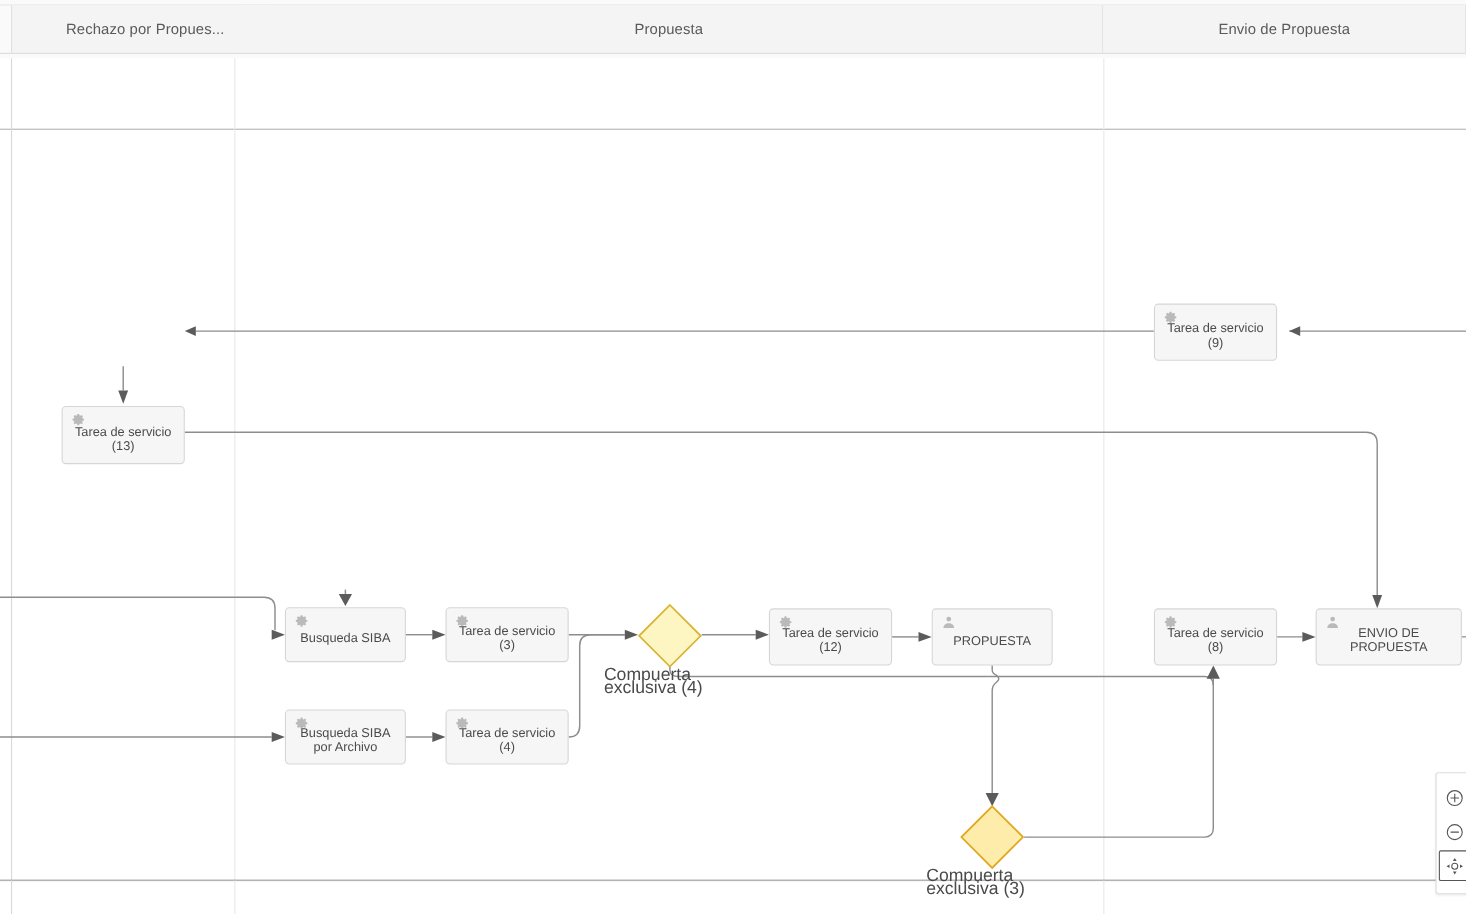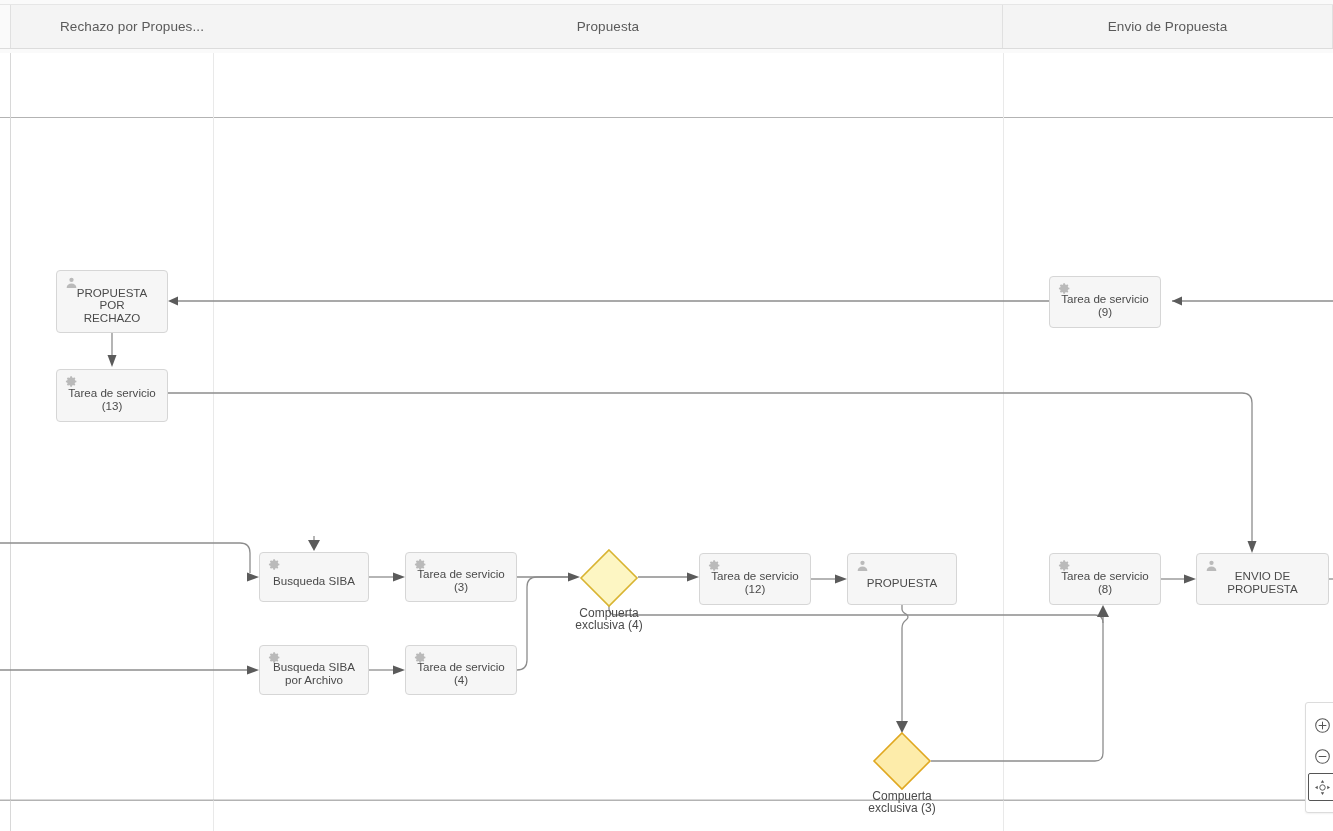--- a/index.html
+++ b/index.html
@@ -41,21 +41,21 @@
   }
   .task .lbl{display:block;white-space:pre-line;}
   .task .ico{position:absolute;left:8px;top:5px;width:13px;height:13px;opacity:.55;}
   .task .ico svg{display:block;width:13px;height:13px;fill:#8a8a8a;}
 
   
   .gw{position:absolute;}
   .gw svg{display:block;overflow:visible;}
   .gw .gwlabel{
     position:absolute;left:50%;transform:translateX(-50%);
-    white-space:pre-line;text-align:center;font-size:12px;line-height:11.8px;
+    white-space:pre-line;text-align:left;font-size:16px;line-height:11.8px;
     color:#4a4a4a;top:100%;margin-top:1px;width:120px;
   }
 
   
   #flows{position:absolute;left:0;top:0;width:1333px;height:831px;pointer-events:none;}
   #flows path,#flows line{fill:none;stroke:#8d8d8d;stroke-width:1.3px;}
   #flows .head{fill:#5b5b5b;stroke:none;}
 
   
   .zoom-panel{
@@ -151,30 +151,20 @@
 
     <path d="M1161 579 H1184"></path>
     <polygon class="head" points="1196,579 1184,574.5 1184,583.5"></polygon>
 
     <path d="M1308 579 H1333"></path>
 
     <path d="M1049 301 H1049"></path>
 
   </svg>
 
-  <div class="task" style="left:56px;top:270px;width:112px;height:63px;">
-    <span class="ico">
-      <svg viewBox="0 0 24 24">
-          <circle cx="12" cy="7" r="4"></circle>
-          <path d="M3 22c0-5 4-8 9-8s9 3 9 8z"></path>
-        </svg>
-    </span>
-    <span class="lbl">PROPUESTA POR
-RECHAZO</span>
-  </div>
 
   <div class="task" style="left:56px;top:369px;width:112px;height:53px;">
     <span class="ico">
       <svg viewBox="0 0 24 24">
           <path d="M12 8a4 4 0 100 8 4 4 0 000-8zm0 6a2 2 0 110-4 2 2 0 010 4z"></path>
           <path d="M21 13.5v-3l-2.3-.4a7 7 0 00-.8-1.9l1.3-1.9-2.1-2.1-1.9 1.3a7 7 0 00-1.9-.8L12.8 2.4h-3l-.4 2.3a7 7 0 00-1.9.8L5.6 4.2 3.5 6.3l1.3 1.9a7 7 0 00-.8 1.9l-2.3.4v3l2.3.4c.2.7.5 1.3.8 1.9l-1.3 1.9 2.1 2.1 1.9-1.3c.6.3 1.2.6 1.9.8l.4 2.3h3l.4-2.3c.7-.2 1.3-.5 1.9-.8l1.9 1.3 2.1-2.1-1.3-1.9c.3-.6.6-1.2.8-1.9l2.3-.4z"></path>
         </svg>
     </span>
     <span class="lbl">Tarea de servicio
 (13)</span>

